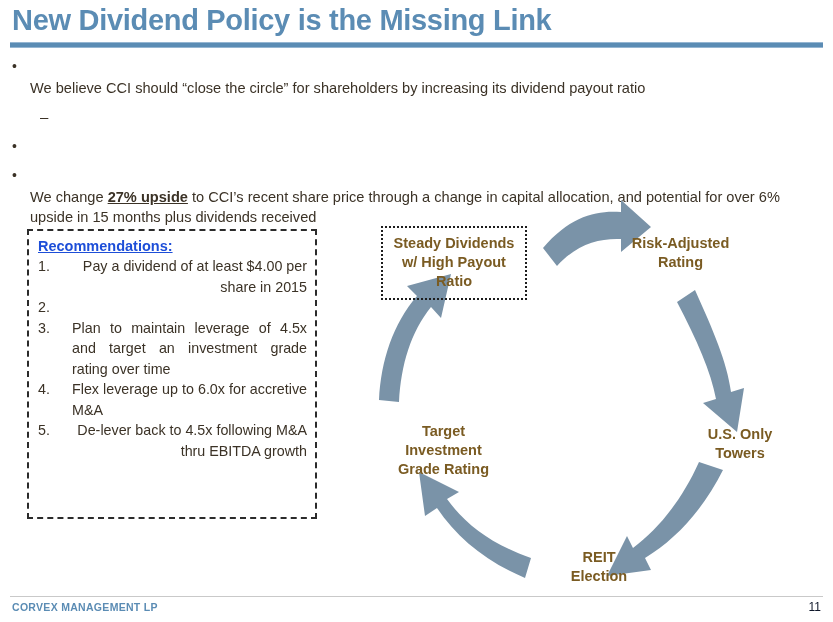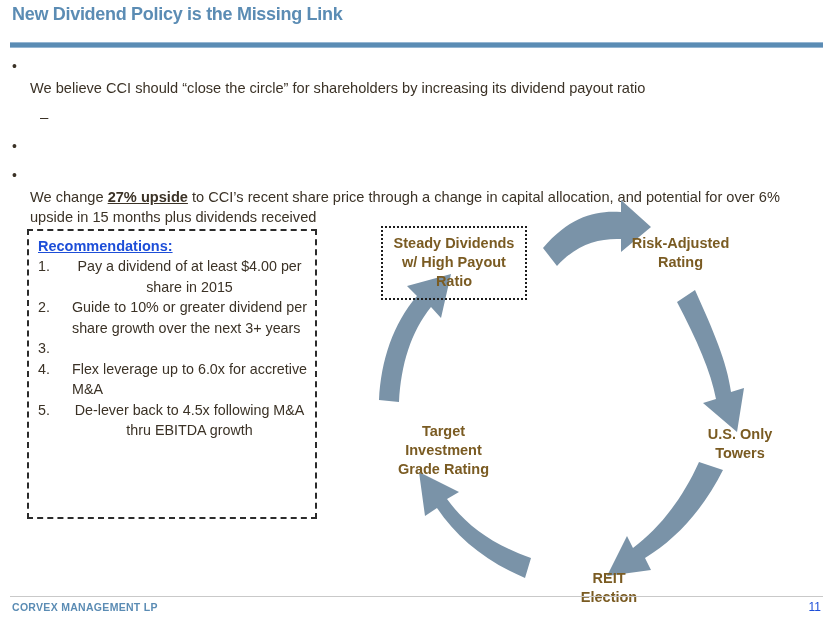--- a/index.html
+++ b/index.html
@@ -14,21 +14,21 @@
     overflow: hidden;
     font-family: "Liberation Sans", sans-serif;
     color: #3b3226;
   }
 
   
   .slide-title {
     position: absolute;
     left: 12px;
     top: 4px;
-    font-size: 18px;
+    font-size: 29px;
     font-weight: bold;
     color: #5b8cb4;
     letter-spacing: -0.3px;
     white-space: nowrap;
   }
   .title-rule {
     position: absolute;
     left: 10px;
     top: 42px;
     width: 813px;
@@ -103,21 +103,21 @@
     color: #3b3226;
   }
   .rec-num {
     flex: 0 0 34px;
     width: 34px;
   }
   .rec-text {
     flex: 1 1 auto;
     text-align: justify;
   }
-  .rec-text.nojust { text-align: center; }
+  .rec-text.nojust { text-align: right; }
 
   
   .cycle {
     position: absolute;
     left: 345px;
     top: 200px;
     width: 488px;
     height: 410px;
   }
   .cycle svg {
@@ -139,21 +139,21 @@
     left: 36px;
     top: 26px;
     width: 146px;
     border: 2px dotted #1d1d1d;
     box-sizing: border-box;
     padding: 6px 4px 7px 4px;
     color: #7a5b22;
   }
   .node-risk  { left: 268px; top: 34px;  width: 135px; }
   .node-us    { left: 330px; top: 225px; width: 130px; }
-  .node-reit  { left: 204px; top: 348px; width: 120px; margin-top: 21px; }
+  .node-reit  { left: 194px; top: 348px; width: 120px; }
   .node-target{ left: 26px;  top: 222px; width: 145px; }
 
   
   .footer-rule {
     position: absolute;
     left: 10px;
     top: 596px;
     width: 813px;
     height: 1px;
     background: #c9c9c9;
@@ -166,21 +166,21 @@
     font-weight: bold;
     letter-spacing: 0.3px;
     color: #5b8cb4;
     text-align: center;
   }
   .footer-page {
     position: absolute;
     right: 12px;
     top: 600px;
     font-size: 12px;
-    color: #1d4ed8;
+    color: #0f172a;
   }
 </style>
 </head>
 <body>
 
 <div class="slide-title">New Dividend Policy is the Missing Link</div>
 <div class="title-rule"></div>
 
 <div class="bullets">
 
@@ -207,25 +207,25 @@
 <div class="rec-box">
   <div class="rec-head">Recommendations:</div>
 
   <div class="rec-item">
     <span class="rec-num">1.</span>
     <span class="rec-text nojust">Pay a dividend of at least $4.00 per share in 2015</span>
   </div>
 
   <div class="rec-item">
     <span class="rec-num">2.</span>
-    <span class="rec-text">Guide to 10% or greater dividend per share growth over the next 3+ years</span>
   </div>
 
   <div class="rec-item">
     <span class="rec-num">3.</span>
+    <span class="rec-text">Plan to maintain leverage of 4.5x and target an investment grade rating over time</span>
   </div>
 
   <div class="rec-item">
     <span class="rec-num">4.</span>
     <span class="rec-text">Flex leverage up to 6.0x for accretive M&amp;A</span>
   </div>
 
   <div class="rec-item">
     <span class="rec-num">5.</span>
     <span class="rec-text nojust">De-lever back to 4.5x following M&amp;A thru EBITDA growth</span>

